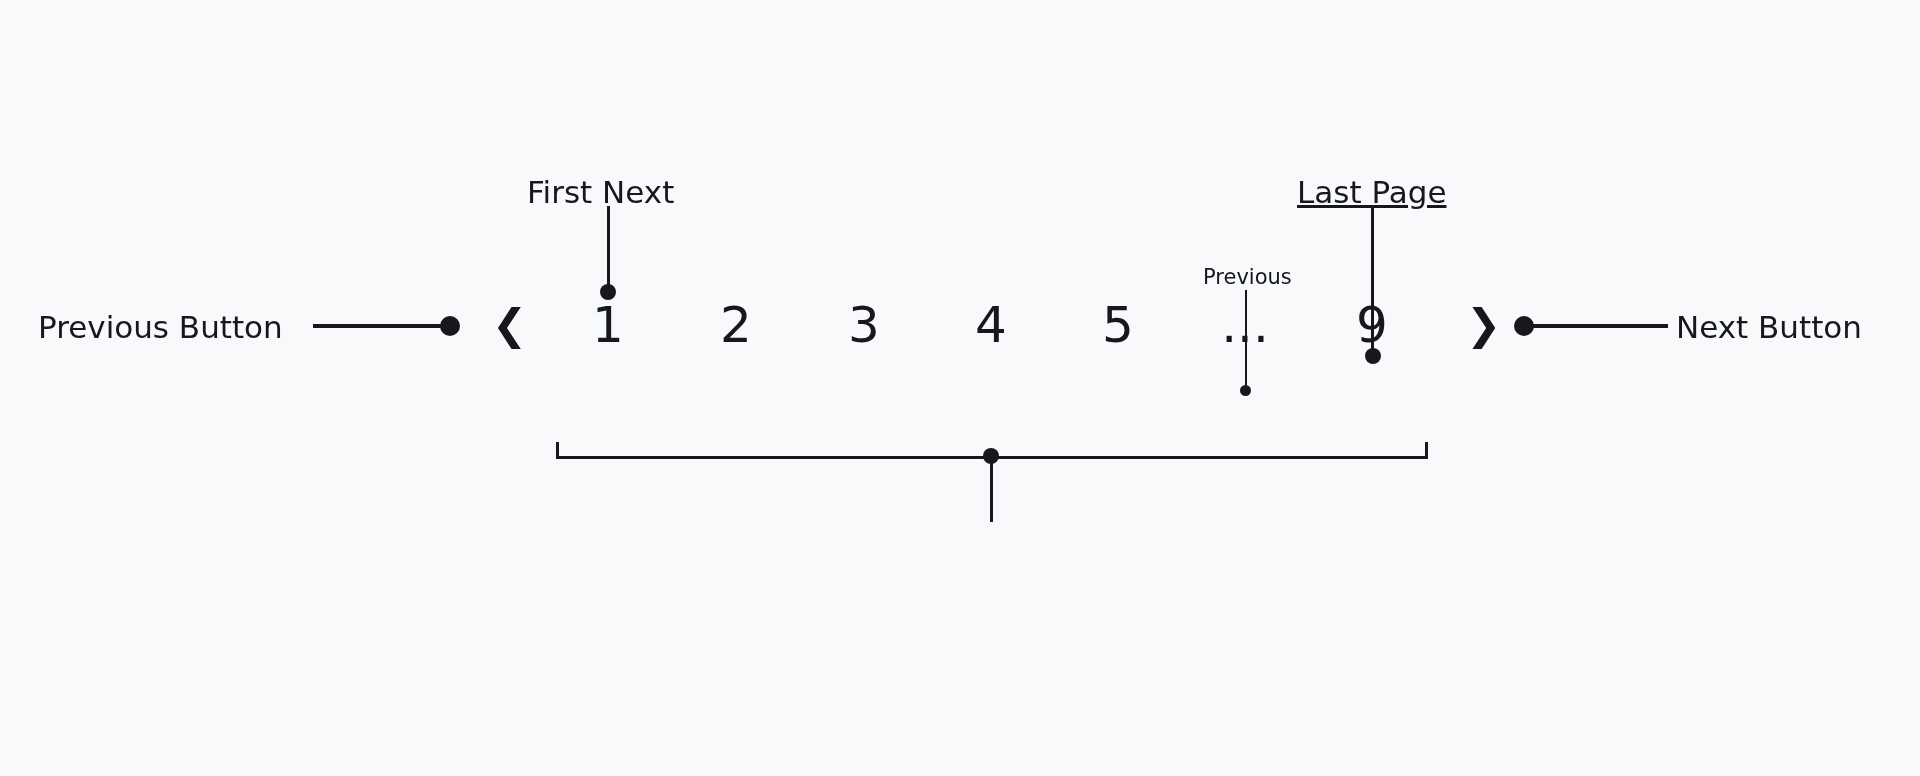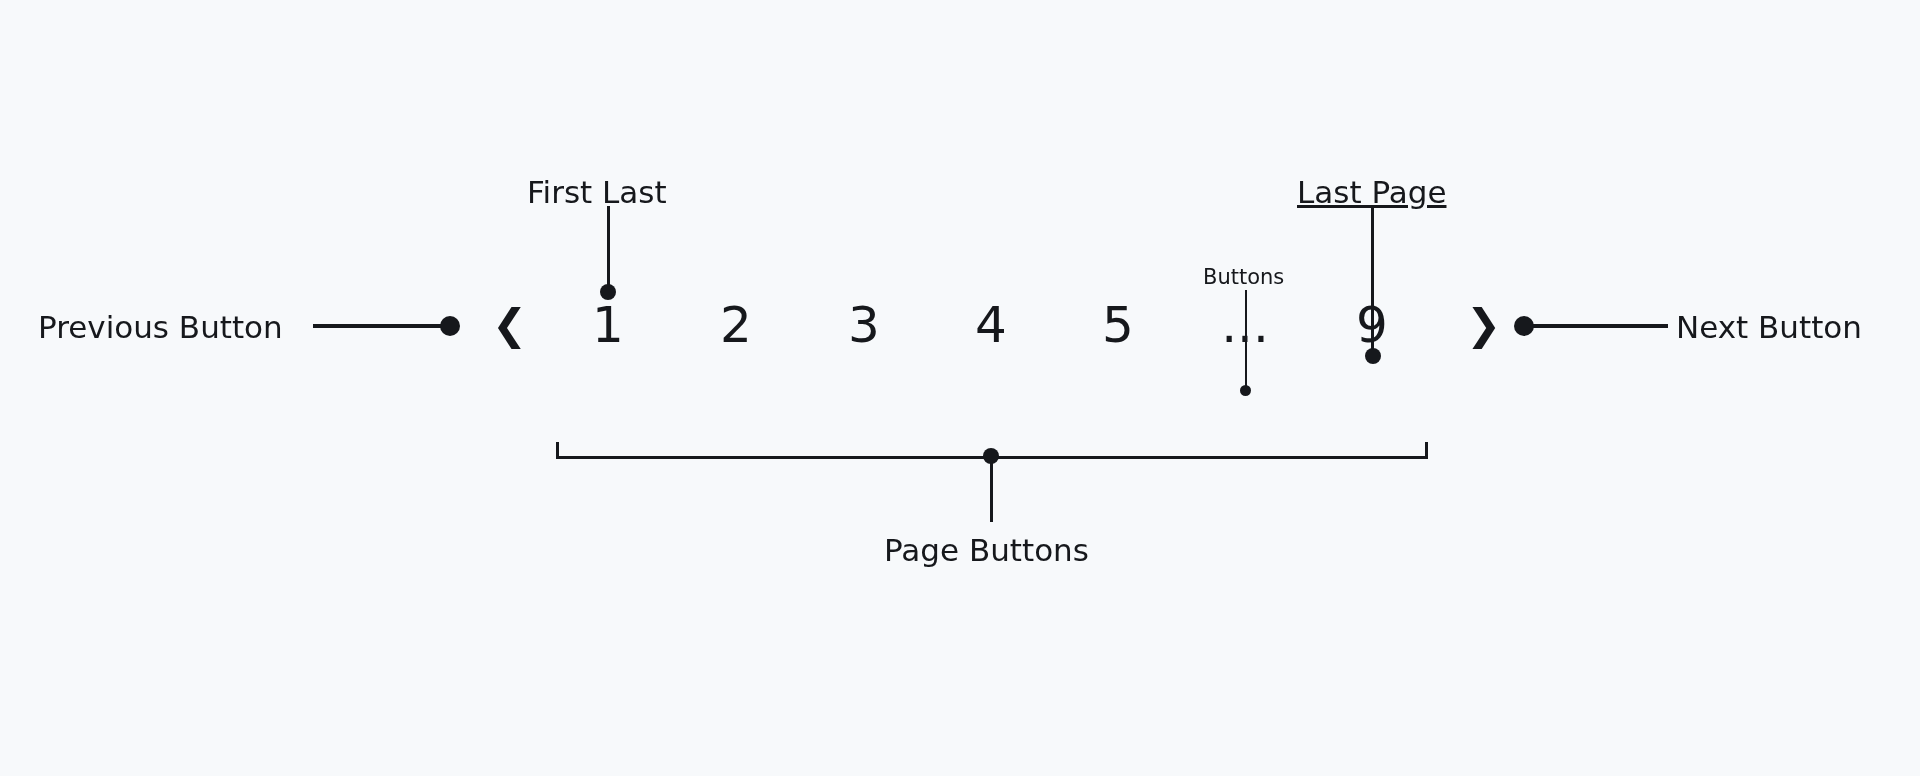--- a/index.html
+++ b/index.html
@@ -104,34 +104,33 @@
   <div class="page-num" style="left:578px; top:300px; width:60px;">1</div>
   <div class="page-num" style="left:706px; top:300px; width:60px;">2</div>
   <div class="page-num" style="left:834px; top:300px; width:60px;">3</div>
   <div class="page-num" style="left:961px; top:300px; width:60px;">4</div>
   <div class="page-num" style="left:1088px; top:300px; width:60px;">5</div>
   <div class="page-ellipsis" style="left:1215px; top:300px; width:60px;">...</div>
   <div class="page-num" style="left:1342px; top:300px; width:60px;">9</div>
 
   <div class="chev" style="left:1466px; top:304px;">❯</div>
 
-  <div class="lbl lbl-lg" style="left:527px; top:177px;">First Last</div>
+  <div class="lbl lbl-lg" style="left:527px; top:177px;">First Next</div>
   <div class="vline" style="left:607px; top:206px; height:86px;"></div>
   <div class="dot dot-md" style="left:600px; top:284px;"></div>
 
-  <div class="lbl lbl-sm" style="left:1203px; top:267px;">Buttons</div>
+  <div class="lbl lbl-sm" style="left:1203px; top:267px;">Previous</div>
   <div class="vline-thin" style="left:1245px; top:290px; height:99px;"></div>
   <div class="dot dot-sm" style="left:1240px; top:385px;"></div>
 
   <div class="lbl lbl-lg" style="left:1297px; top:177px;text-decoration:underline;">Last Page</div>
   <div class="vline" style="left:1371px; top:206px; height:148px;"></div>
   <div class="dot dot-md" style="left:1365px; top:348px;"></div>
 
   <div class="dot dot-lg" style="left:1514px; top:316px;"></div>
   <div class="hline" style="left:1531px; top:324px; width:137px;"></div>
   <div class="lbl lbl-lg" style="left:1676px; top:312px;">Next Button</div>
 
   <div class="bracket" style="left:556px; top:442px; width:866px; height:14px;"></div>
   <div class="dot dot-md" style="left:983px; top:448px;"></div>
   <div class="vline" style="left:990px; top:456px; height:66px;"></div>
-  <div class="lbl lbl-lg" style="left:884px; top:535px;">Page Buttons</div>
 
 </div>
 
 </body></html>

